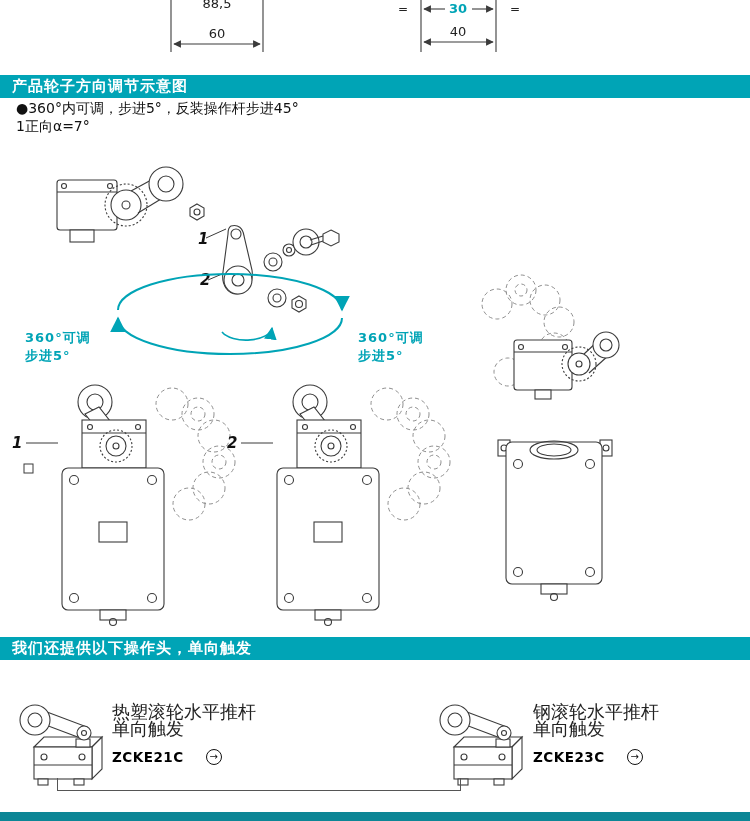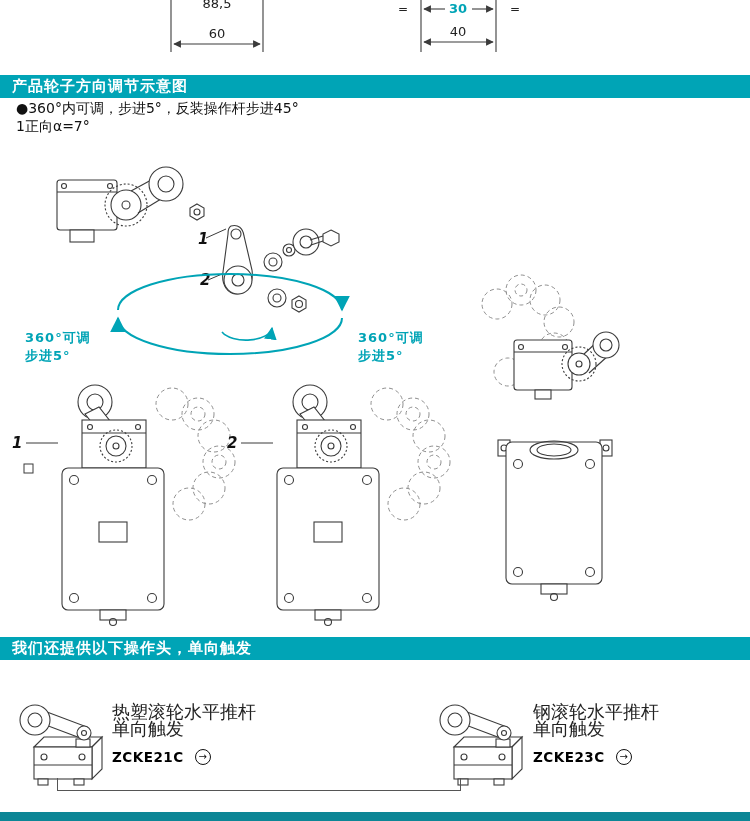--- a/index.html
+++ b/index.html
@@ -18,21 +18,21 @@
   svg { position:absolute; left:0; }
   svg text { font-family:"DejaVu Sans","Liberation Sans",sans-serif; }
   .dim-text { font-size:13px; fill:#222; }
   .dim-teal { font-size:13px; fill:#00a4b6; font-weight:bold; }
   .eq { font-size:12px; fill:#222; }
   .teal-label { font-size:13px; font-weight:bold; fill:#00a4b6; letter-spacing:1px; }
   .marker { font-size:15px; font-style:italic; font-weight:bold; fill:#111; }
   .product { position:absolute; }
   .p-text { position:absolute; width:200px; }
   .p-name { font-size:18px; line-height:17px; color:#222; }
-  .p-code-row { margin-top:12px; display:flex; align-items:center; gap:11px; }
+  .p-code-row { margin-top:12px; display:flex; align-items:center; gap:22px; }
   .p-code { font-size:13.5px; font-weight:bold; color:#000; letter-spacing:0.5px; }
   .arrow-circle {
     width:16px; height:16px; border:1.5px solid #111; border-radius:50%;
     font-size:10px; line-height:13px; text-align:center; color:#111; display:inline-block;
   }
   .bracket { position:absolute; left:57px; top:778px; width:404px; height:13px;
     border-left:1px solid #555; border-right:1px solid #555; border-bottom:1px solid #555; }
   .bottom-bar { position:absolute; left:0; top:812px; width:750px; height:9px; background:#0c8696; }
 </style>
 </head>

